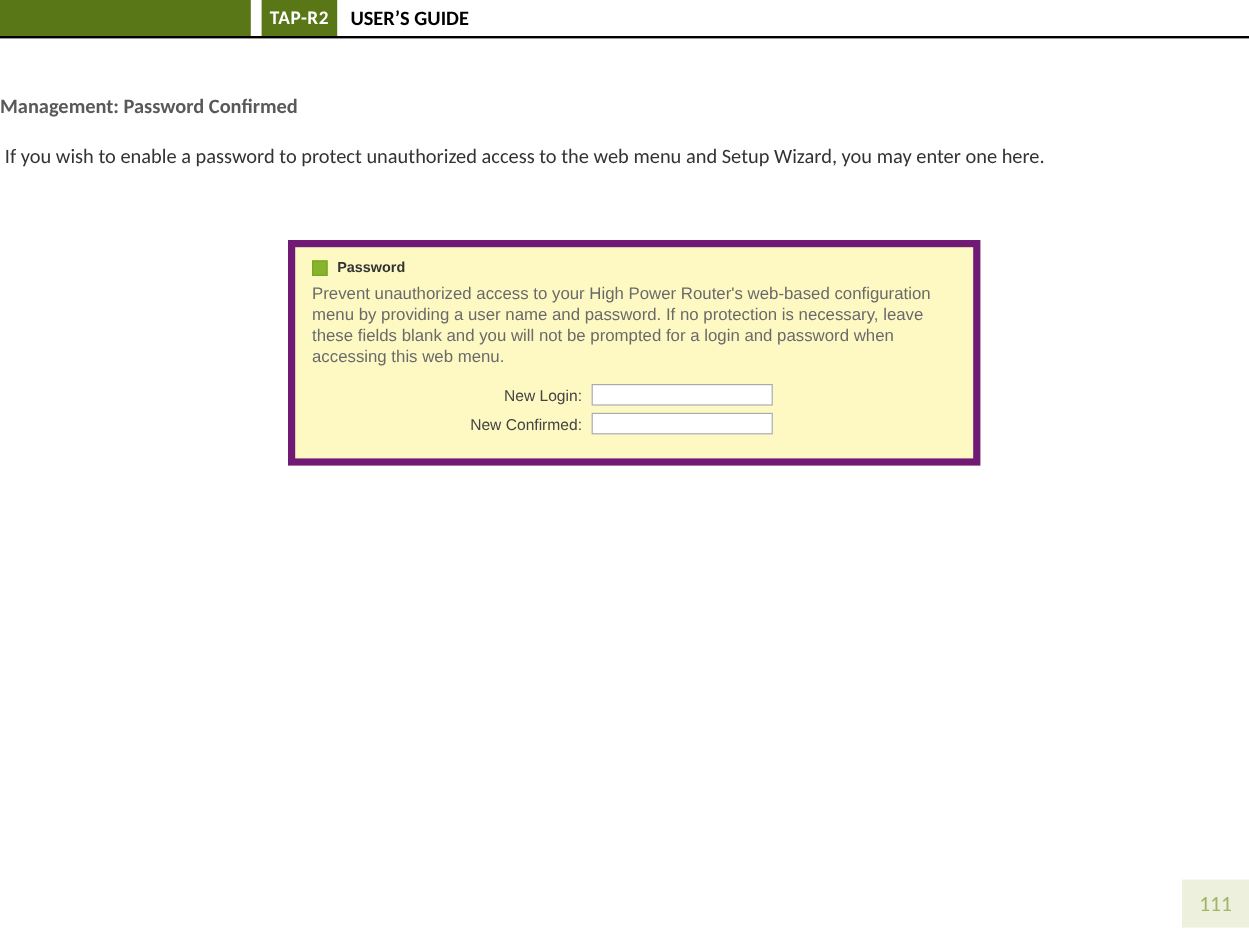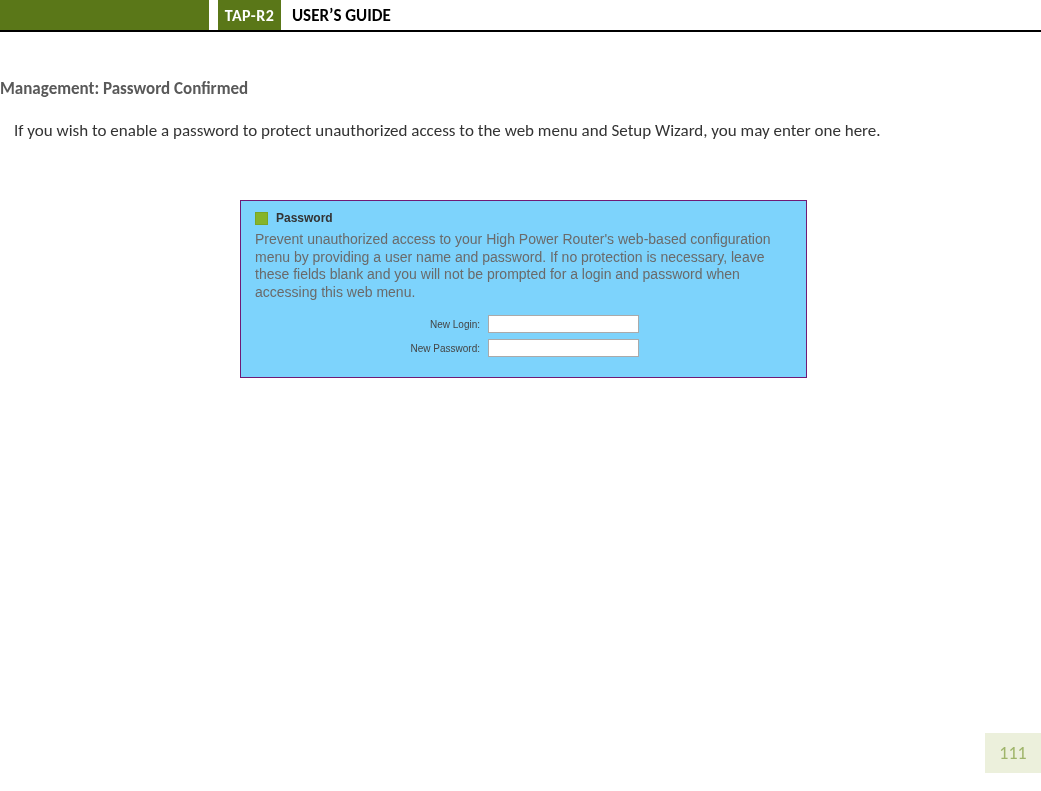--- a/index.html
+++ b/index.html
@@ -54,34 +54,34 @@
   .section-title {
     position: absolute;
     left: 0;
     top: 78px;
     font-weight: bold;
     font-size: 17px;
     color: #595959;
   }
   .body-text {
     position: absolute;
-    left: 14px;
+    left: 4px;
     top: 118px;
     width: 1020px;
     font-size: 17px;
     color: #333;
     line-height: 1.55;
   }
   .panel-wrap {
     position: absolute;
     left: 240px;
     top: 200px;
     width: 565px;
-    border: 1px solid #701a75;
-    background: #7dd3fc;
+    border: 6px solid #701a75;
+    background: #fef9c3;
     font-family: Arial, Helvetica, sans-serif;
   }
   .panel-inner {
     padding: 10px 14px 14px 14px;
   }
   .panel-heading {
     display: flex;
     align-items: center;
     gap: 8px;
     margin-bottom: 6px;
@@ -107,21 +107,21 @@
     width: 100%;
   }
   .form-row {
     display: flex;
     align-items: center;
     margin-bottom: 6px;
   }
   .form-label {
     width: 225px;
     text-align: right;
-    font-size: 10px;
+    font-size: 13px;
     color: #444;
     padding-right: 8px;
   }
   .form-input {
     width: 145px;
     height: 16px;
     border: 1px solid #aaa;
     background: #fff;
     font-size: 11px;
     padding: 0 2px;
@@ -184,21 +184,21 @@
       <div class="panel-heading-text">Password</div>
     </div>
     <div class="panel-desc">Prevent unauthorized access to your High Power Router's web-based configuration menu by providing a user name and password. If no protection is necessary, leave these fields blank and you will not be prompted for a login and password when accessing this web menu.</div>
 
     <div class="form-rows">
       <div class="form-row">
         <div class="form-label">New Login:</div>
         <input class="form-input" type="text" value="" style="">
       </div>
       <div class="form-row">
-        <div class="form-label">New Password:</div>
+        <div class="form-label">New Confirmed:</div>
         <input class="form-input" type="password" value="" style="">
       </div>
     </div>
 
   </div>
 </div>
 
 <div class="page-num-box">111</div>
 
 </body></html>

